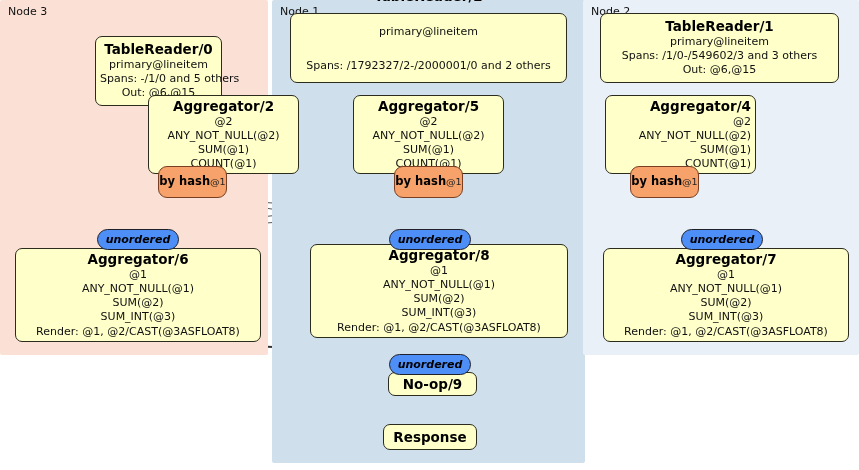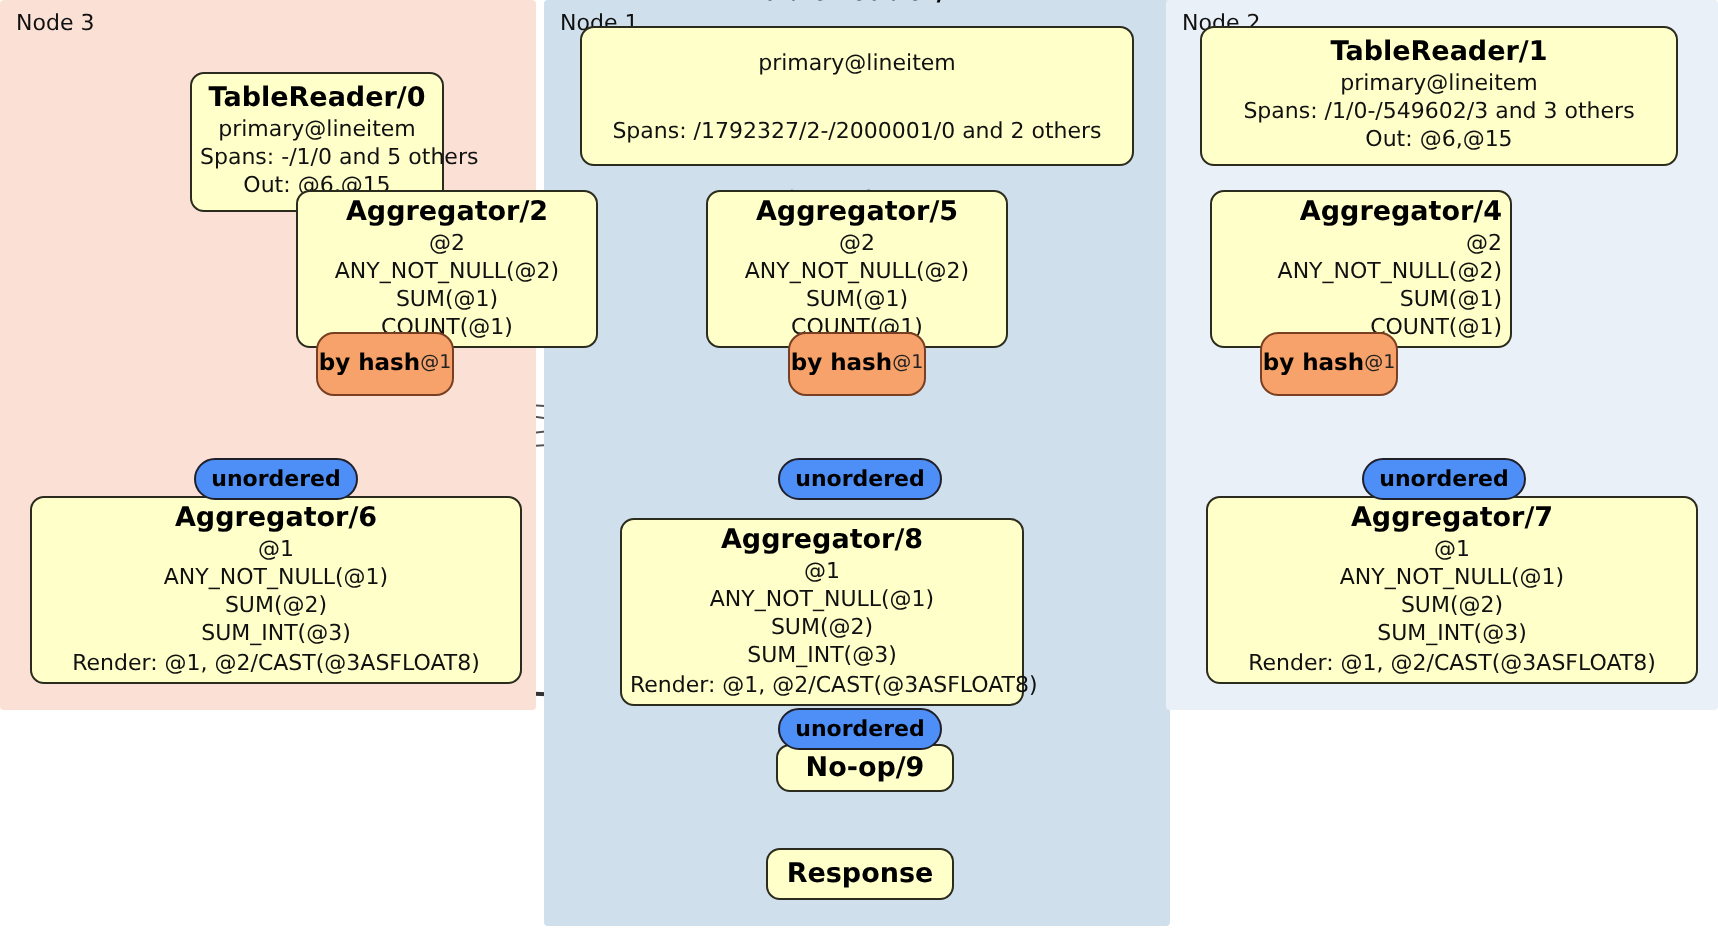--- a/index.html
+++ b/index.html
@@ -14,21 +14,21 @@
         border:1.3px solid #2b2b1e;border-radius:7px;
         background:#ffffc9;text-align:center;
         display:flex;flex-direction:column;justify-content:center;
         padding:3px 4px;}
   .node .ttl{font-weight:bold;font-size:13.5px;color:#000;line-height:1.25;}
   .node .ln{font-size:11px;color:#111;line-height:1.28;white-space:nowrap;}
 
   .pill{position:absolute;box-sizing:border-box;display:flex;
         align-items:center;justify-content:center;
         border:1.3px solid #20202a;border-radius:999px;}
-  .pill.unordered{background:#4d8ef7;}
+  .pill.unordered{background:#4d8ef7;font-style:italic;}
   .pill.unordered span{font-size:11px;font-weight:bold;color:#000;}
 
   .hash{position:absolute;box-sizing:border-box;
         border:1.3px solid #7a3f22;border-radius:9px;background:#f6a26a;
         display:flex;align-items:center;
         justify-content:center;line-height:1.15;}
   .hash .h1{font-size:11.5px;font-weight:bold;color:#000;}
   .hash .h2{font-size:9.5px;color:#222;}
 
   svg.wires{position:absolute;left:0;top:0;width:859px;height:470px;
@@ -116,21 +116,21 @@
       <div class="ln">COUNT(@1)</div>
     </div>
     <div class="node" style="left: 15px; top: 248px; width: 246px; height: 94px;">
       <div class="ttl">Aggregator/6</div>
       <div class="ln">@1</div>
       <div class="ln">ANY_NOT_NULL(@1)</div>
       <div class="ln">SUM(@2)</div>
       <div class="ln">SUM_INT(@3)</div>
       <div class="ln">Render: @1, @2/CAST(@3ASFLOAT8)</div>
     </div>
-    <div class="node" style="left: 310px; top: 259px; width: 202px; height: 94px;">
+    <div class="node" style="left: 310px; top: 244px; width: 258px; height: 94px;">
       <div class="ttl">Aggregator/8</div>
       <div class="ln">@1</div>
       <div class="ln">ANY_NOT_NULL(@1)</div>
       <div class="ln">SUM(@2)</div>
       <div class="ln">SUM_INT(@3)</div>
       <div class="ln">Render: @1, @2/CAST(@3ASFLOAT8)</div>
     </div>
     <div class="node" style="left: 603px; top: 248px; width: 246px; height: 94px;">
       <div class="ttl">Aggregator/7</div>
       <div class="ln">@1</div>

